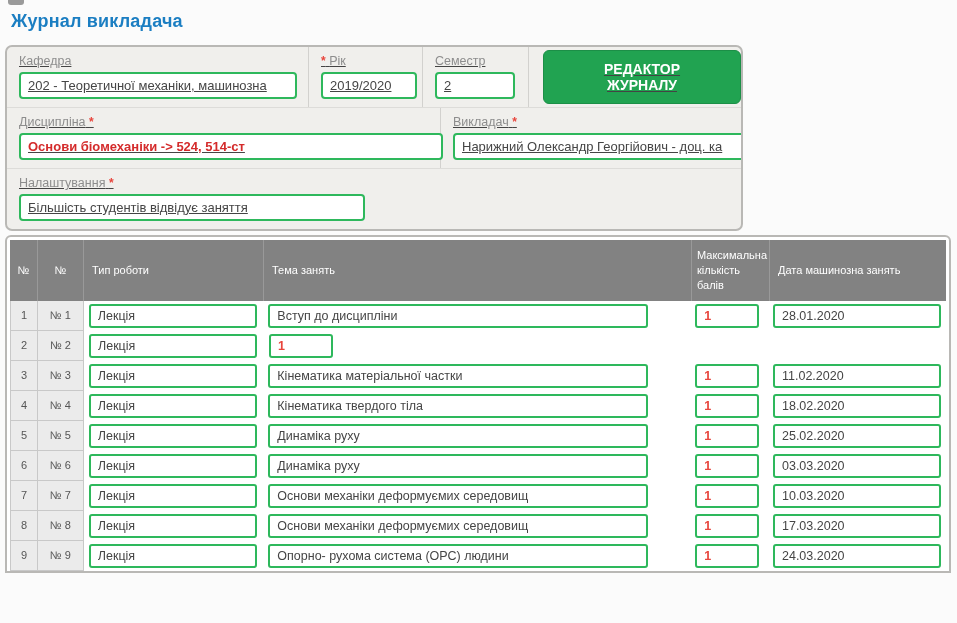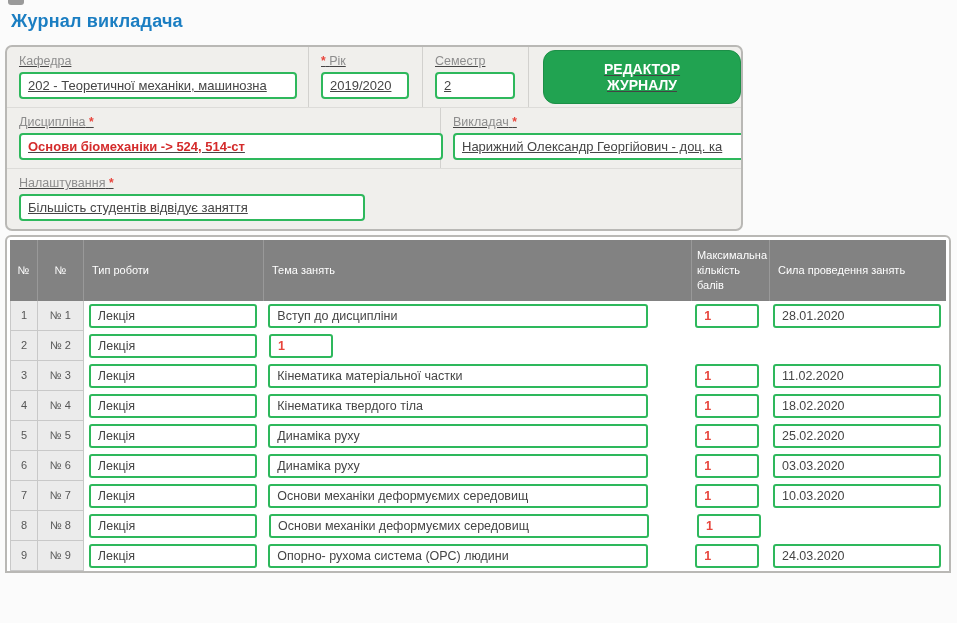--- a/index.html
+++ b/index.html
@@ -20,26 +20,26 @@
   .pcell { padding:7px 10px 8px 12px; }
   .pcell.vline { border-right:1px solid #d2d1ce; }
   .flabel { font-size:12.5px; color:#8d8d8d; margin-bottom:4px; white-space:nowrap; }
   .req { color:#e8453c; font-weight:bold; font-size:12px; }
   .ginput { display:block; background:#fff; border:2px solid #2eb85c; border-radius:4px;
     height:27px; padding:2px 7px; font-size:13px; color:#454545;
     font-family:"Liberation Sans","DejaVu Sans",sans-serif; outline:none; }
   .c-kafedra { width:302px; }
   .c-kafedra .ginput { width:278px; }
   .c-rik { width:114px; }
-  .c-rik .ginput { width:88px; }
+  .c-rik .ginput { width:96px; }
   .c-semestr { width:106px; }
   .c-semestr .ginput { width:80px; }
   .c-editor { flex:1; display:flex; align-items:center; padding-left:14px; }
   .btn-editor { background:#21a351; color:#fff; font-weight:bold; font-size:14px;
-    border:1px solid #1c8f47; border-radius:12px; padding:10px 25px; cursor:pointer;
+    border:1px solid #1c8f47; border-radius:6px; padding:10px 25px; cursor:pointer;
     font-family:"Liberation Sans","DejaVu Sans",sans-serif; }
   .c-dys { width:434px; }
   .c-dys .ginput { width:424px; color:#d42b2b; font-weight:bold; }
   .c-vyk { flex:1; }
   .c-vyk .ginput { width:296px; }
   .c-nal .ginput { width:346px; }
   .prow-save { padding:7px 0 9px; text-align:center; }
   .btn-save { background:#e73666; color:#fff; font-weight:bold; font-size:13.5px;
     border:1px solid #d22a58; border-radius:5px; padding:9px 23px; cursor:pointer;
     font-family:"Liberation Sans","DejaVu Sans",sans-serif; }
@@ -121,21 +121,21 @@
 
 </div>
 
 <div class="twrap">
   <div class="thead">
     <div class="hcell h-n">№</div>
     <div class="hcell h-num">№</div>
     <div class="hcell h-type">Тип роботи</div>
     <div class="hcell h-topic">Тема занять</div>
     <div class="hcell h-max">Максимальна кількість балів</div>
-    <div class="hcell h-date">Сила проведення занять</div>
+    <div class="hcell h-date">Дата машинозна занять</div>
   </div>
   <div id="tbody">
   <div class="trow">
     <div class="ncell c-n">1</div>
     <div class="ncell c-num">№ 1</div>
     <div class="icell c-type">
           <input class="ginput" value="Лекція" style="">
         </div>
     <div class="icell c-topic">
           <input class="ginput" value="Вступ до дисципліни" style="">
@@ -249,20 +249,23 @@
     <div class="ncell c-num">№ 8</div>
     <div class="icell c-type">
           <input class="ginput" value="Лекція" style="">
         </div>
     <div class="icell c-topic">
           <input class="ginput" value="Основи механіки деформуємих середовищ" style="">
         </div>
     <div class="icell c-max">
           <input class="ginput" value="1" style="">
         </div>
+    <div class="icell c-date">
+          <input class="ginput" value="17.03.2020" style="">
+        </div>
   </div>
 
   <div class="trow">
     <div class="ncell c-n">9</div>
     <div class="ncell c-num">№ 9</div>
     <div class="icell c-type">
           <input class="ginput" value="Лекція" style="">
         </div>
     <div class="icell c-topic">
           <input class="ginput" value="Опорно- рухома система (ОРС) людини" style="">

